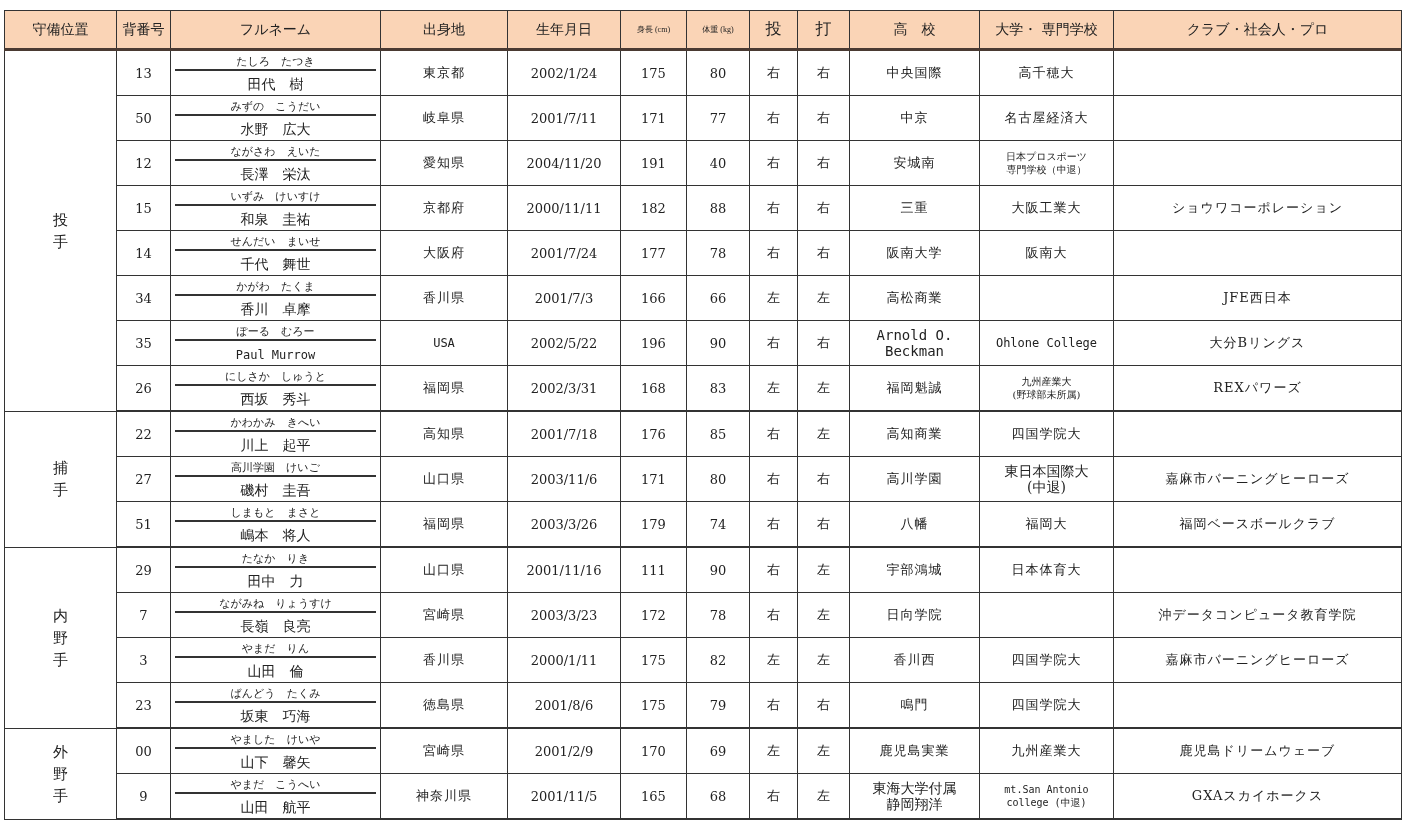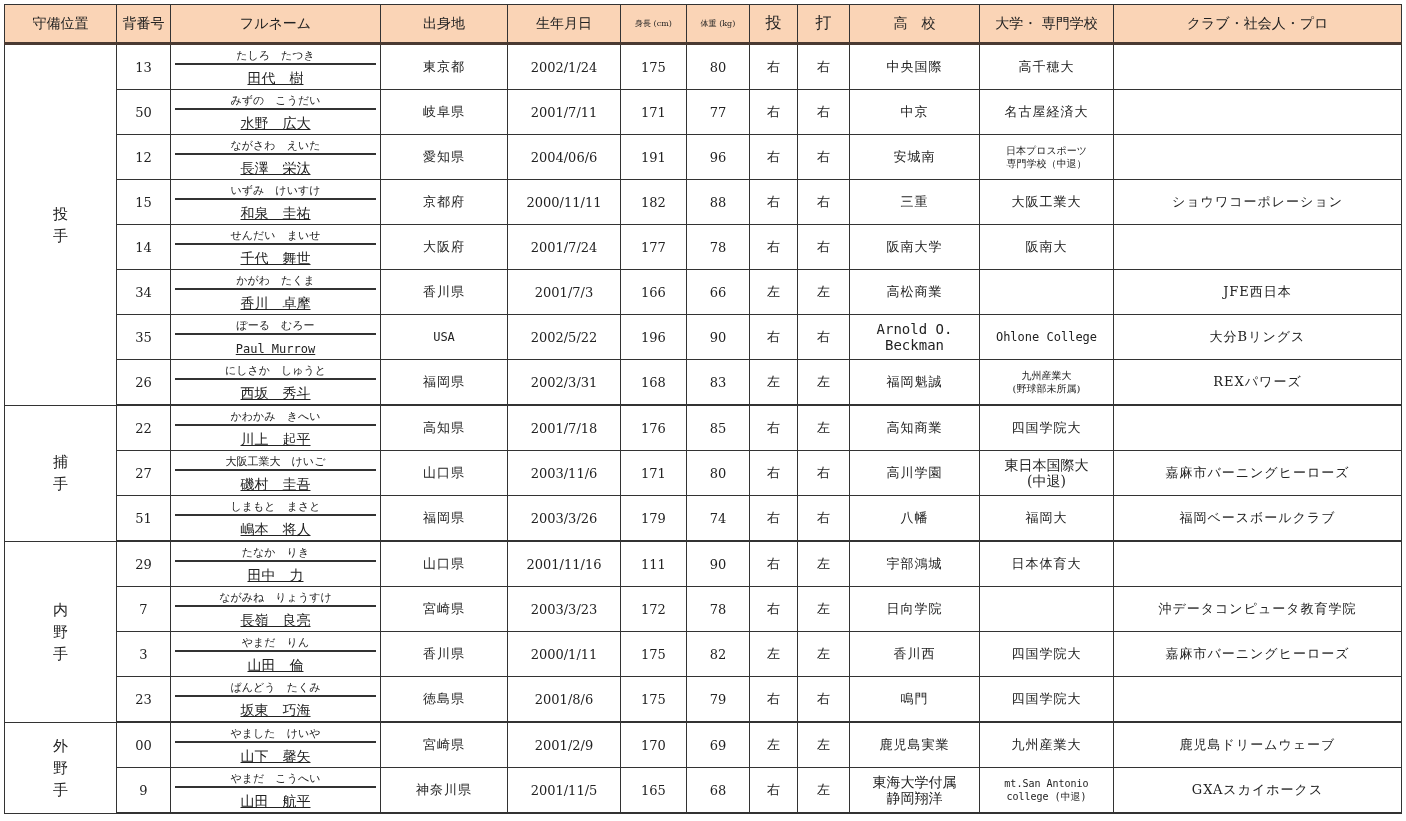--- a/index.html
+++ b/index.html
@@ -1,27 +1,27 @@
 <!DOCTYPE html>
 <html><head>
 <meta charset="utf-8">
 <style>
   html, body { margin:0; padding:0; background:#ffffff; }
   body { width:1406px; height:821px; overflow:hidden; font-family:"DejaVu Serif","Liberation Serif",serif; color:#222; }
-  table.roster { position:absolute; left:4px; top:4px; border-collapse:collapse; table-layout:fixed; width:1397px; }
+  table.roster { position:absolute; left:4px; top:10px; border-collapse:collapse; table-layout:fixed; width:1397px; }
   table.roster th, table.roster td { border:1px solid #333; padding:0; text-align:center; vertical-align:middle; overflow:hidden; }
   table.roster thead th { background:#fad4b6; height:37px; font-weight:normal; font-size:14px; border-bottom:3px solid #4a3a32; }
-  th.small { font-size:8px !important; letter-spacing:0; }
+  th.small { font-size:8px !important; letter-spacing:0;font-family:Liberation Serif, serif; }
   th.big { font-size:16px !important; }
   td { font-size:13px; height:44px; }
   td.pos { font-size:15px; line-height:22px; }
   td.name { padding:0; }
   .name-wrap { display:flex; flex-direction:column; height:44px; }
   .kana { height:14px; line-height:14px; font-size:11px; border-bottom:2px solid #333; margin:4px; }
-  .kanji { flex:1; display:flex; align-items:center; justify-content:center; font-size:14px;text-decoration:underline; }
+  .kanji { flex:1; display:flex; align-items:center; justify-content:center; font-size:14px; }
   .mono { font-family:"DejaVu Sans Mono","Liberation Mono",monospace; font-size:12px; }
   .tiny { font-size:10px; line-height:13px; }
   .two { font-size:14px; line-height:16px; }
   .num { font-size:13px; }
   .wide { letter-spacing:1px; }
   tr.group-end td { border-bottom:2px solid #333; }
 </style>
 </head>
 <body>
 
@@ -96,23 +96,23 @@
       </tr>
       <tr>
         <td class="num">12</td>
         <td class="name">
           <div class="name-wrap">
                  <div class="kana">ながさわ　えいた</div>
                  <div class="kanji">長澤　栄汰</div>
           </div>
         </td>
         <td class="wide">愛知県</td>
-        <td class="num">2004/06/6</td>
+        <td class="num">2004/11/20</td>
         <td class="num">191</td>
-        <td class="num">96</td>
+        <td class="num">40</td>
         <td>右</td>
         <td>右</td>
         <td class="wide">安城南</td>
         <td class="tiny">日本プロスポーツ<br>専門学校（中退）</td>
         <td class="wide"></td>
       </tr>
       <tr>
         <td class="num">15</td>
         <td class="name">
           <div class="name-wrap">
@@ -218,21 +218,21 @@
         <td>右</td>
         <td>左</td>
         <td class="wide">高知商業</td>
         <td class="wide">四国学院大</td>
         <td class="wide"></td>
       </tr>
       <tr>
         <td class="num">27</td>
         <td class="name">
           <div class="name-wrap">
-                 <div class="kana">大阪工業大　けいご</div>
+                 <div class="kana">高川学園　けいご</div>
                  <div class="kanji">磯村　圭吾</div>
           </div>
         </td>
         <td class="wide">山口県</td>
         <td class="num">2003/11/6</td>
         <td class="num">171</td>
         <td class="num">80</td>
         <td>右</td>
         <td>右</td>
         <td class="wide">高川学園</td>

